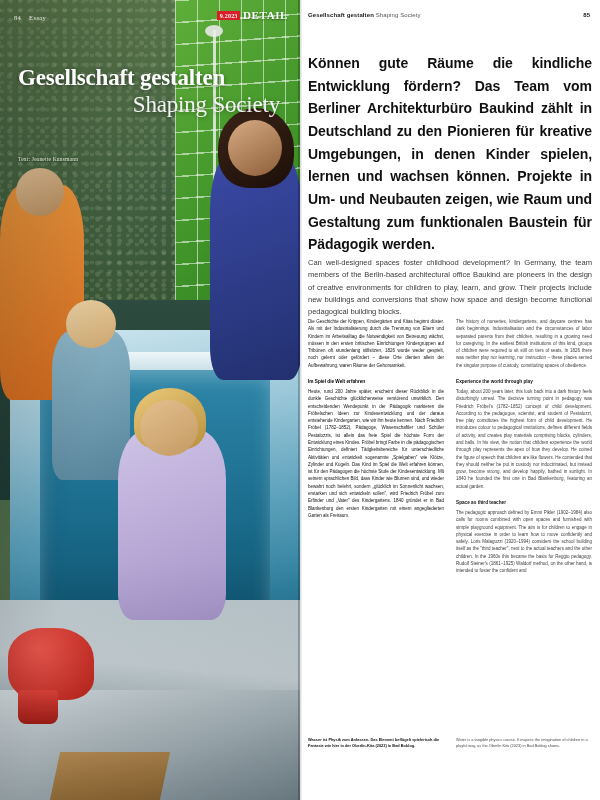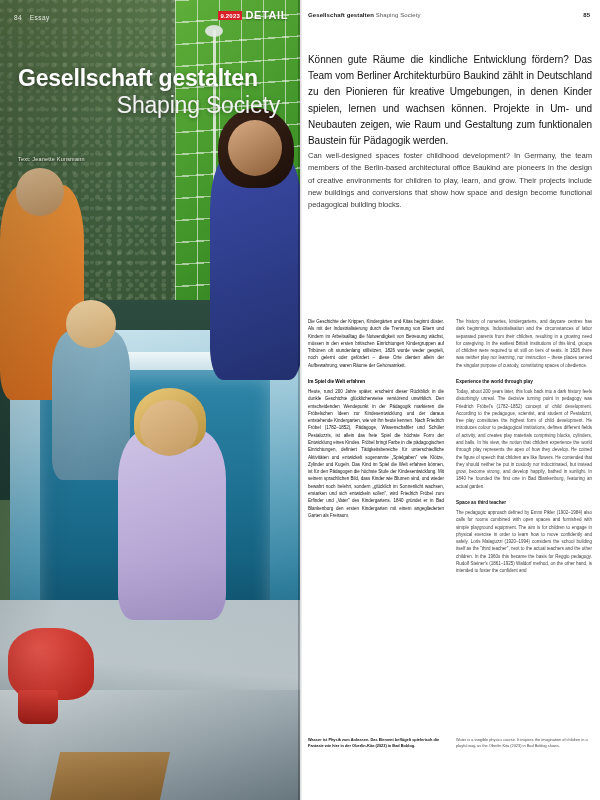--- a/index.html
+++ b/index.html
@@ -4,21 +4,21 @@
 <style>
   html,body{margin:0;padding:0;}
   body{
     width:600px;height:800px;overflow:hidden;
     font-family:"Liberation Sans", sans-serif;
     background:#ffffff;
   }
   .spread{position:relative;width:600px;height:800px;overflow:hidden;background:#fff;}
 
   
-  .left-page{position:absolute;left:0;top:0;width:300px;height:800px;overflow:hidden;}
+  .left-page{position:absolute;left:0;top:0;width:300px;height:800px;overflow:hidden;font-family:Liberation Serif, serif;}
 
   
   .photo{position:absolute;inset:0;overflow:hidden;background:#4e6b4a;}
   .ph-wall{position:absolute;left:0;top:0;width:300px;height:330px;
     background:
       radial-gradient(circle at 18% 10%, rgba(255,255,255,.10) 0 2px, transparent 3px) 0 0/9px 9px,
       radial-gradient(circle at 60% 55%, rgba(230,240,200,.14) 0 2px, transparent 3px) 3px 4px/11px 11px,
       linear-gradient(160deg,#5d7a4c 0%,#41603f 55%,#33502f 100%);
   }
   .ph-tile{position:absolute;left:175px;top:0;width:125px;height:330px;
@@ -105,21 +105,21 @@
   
   .right-page{position:absolute;left:300px;top:0;width:300px;height:800px;background:#fff;}
   .r-head{position:absolute;left:8px;top:12px;right:10px;display:flex;
     justify-content:space-between;align-items:baseline;}
   .r-head-t{font-size:6px;color:#1a1a1a;letter-spacing:.1px;}
   .r-head-t .de{font-weight:bold;}
   .r-head-t .en{font-weight:normal;color:#555;}
   .r-pagenum{font-size:6px;color:#1a1a1a;font-weight:bold;}
 
   .lead{position:absolute;left:8px;top:52px;width:284px;}
-  .lead-de{font-size:10px;font-weight:normal;color:#111;line-height:1.62;letter-spacing:-.05px;
+  .lead-de{font-size:14px;font-weight:bold;color:#111;line-height:1.62;letter-spacing:-.05px;
     text-align:justify;}
   .lead-en{font-size:7.6px;font-weight:normal;color:#3b3b3b;line-height:1.62;letter-spacing:-.05px;
     text-align:justify;margin-top:1px;}
 
   .cols{position:absolute;left:8px;top:318px;width:284px;display:flex;gap:12px;}
   .col{width:136px;}
   .col p{margin:0 0 5px 0;font-size:4.5px;line-height:1.62;text-align:justify;letter-spacing:0;}
   .col-de p{color:#111;}
   .col-en p{color:#3d3d3d;}
   .sub{font-size:4.7px;font-weight:bold;color:#000;margin:9px 0 3px 0;line-height:1.5;}

